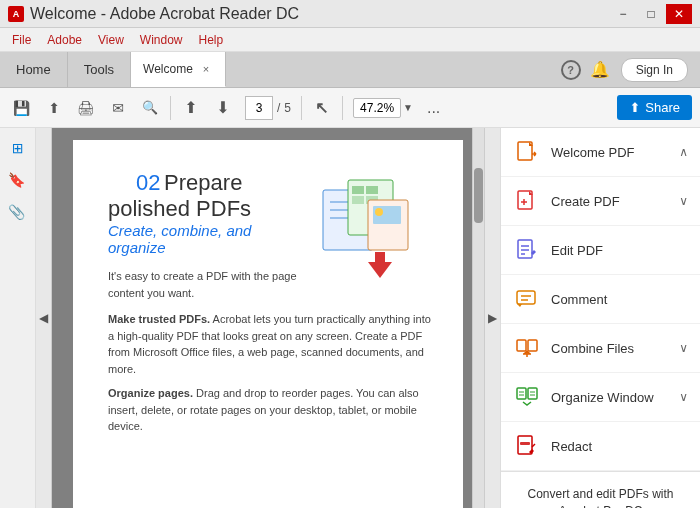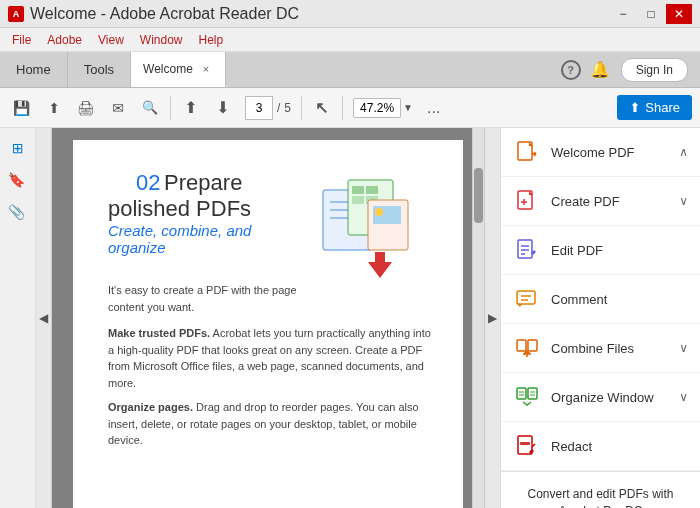--- a/index.html
+++ b/index.html
@@ -99,21 +99,21 @@
     .panel-label { font-size: 13px; color: #333; flex: 1; }
     .panel-arrow { font-size: 12px; color: #666; }
 
     
     .upgrade-section { padding: 14px 12px; text-align: center; border-top: 1px solid #e0e0e0; margin-top: auto; }
     .upgrade-text { font-size: 12px; color: #333; line-height: 1.4; margin-bottom: 6px; }
 
     
     .pdf-number { color: #1a73e8; font-size: 22px; font-weight: 300; margin-left: 28px; }
     .pdf-heading { font-size: 22px; font-weight: 300; color: #333; margin-bottom: 12px; display: inline; }
-    .pdf-subheading { color: #1a73e8; font-size: 15px; font-style: italic; margin-bottom: 26px; }
+    .pdf-subheading { color: #1a73e8; font-size: 15px; font-style: italic; margin-bottom: 12px; }
     .pdf-body { font-size: 11px; color: #444; line-height: 1.5; margin-bottom: 10px; }
     .pdf-bold { font-weight: bold; }
     .pdf-section { margin-bottom: 8px; }
 
     
     .pdf-illustration { float: right; width: 115px; height: 130px; margin-left: 10px; margin-bottom: 8px; position: relative; }
   </style>
 </head>
 <body>
 

